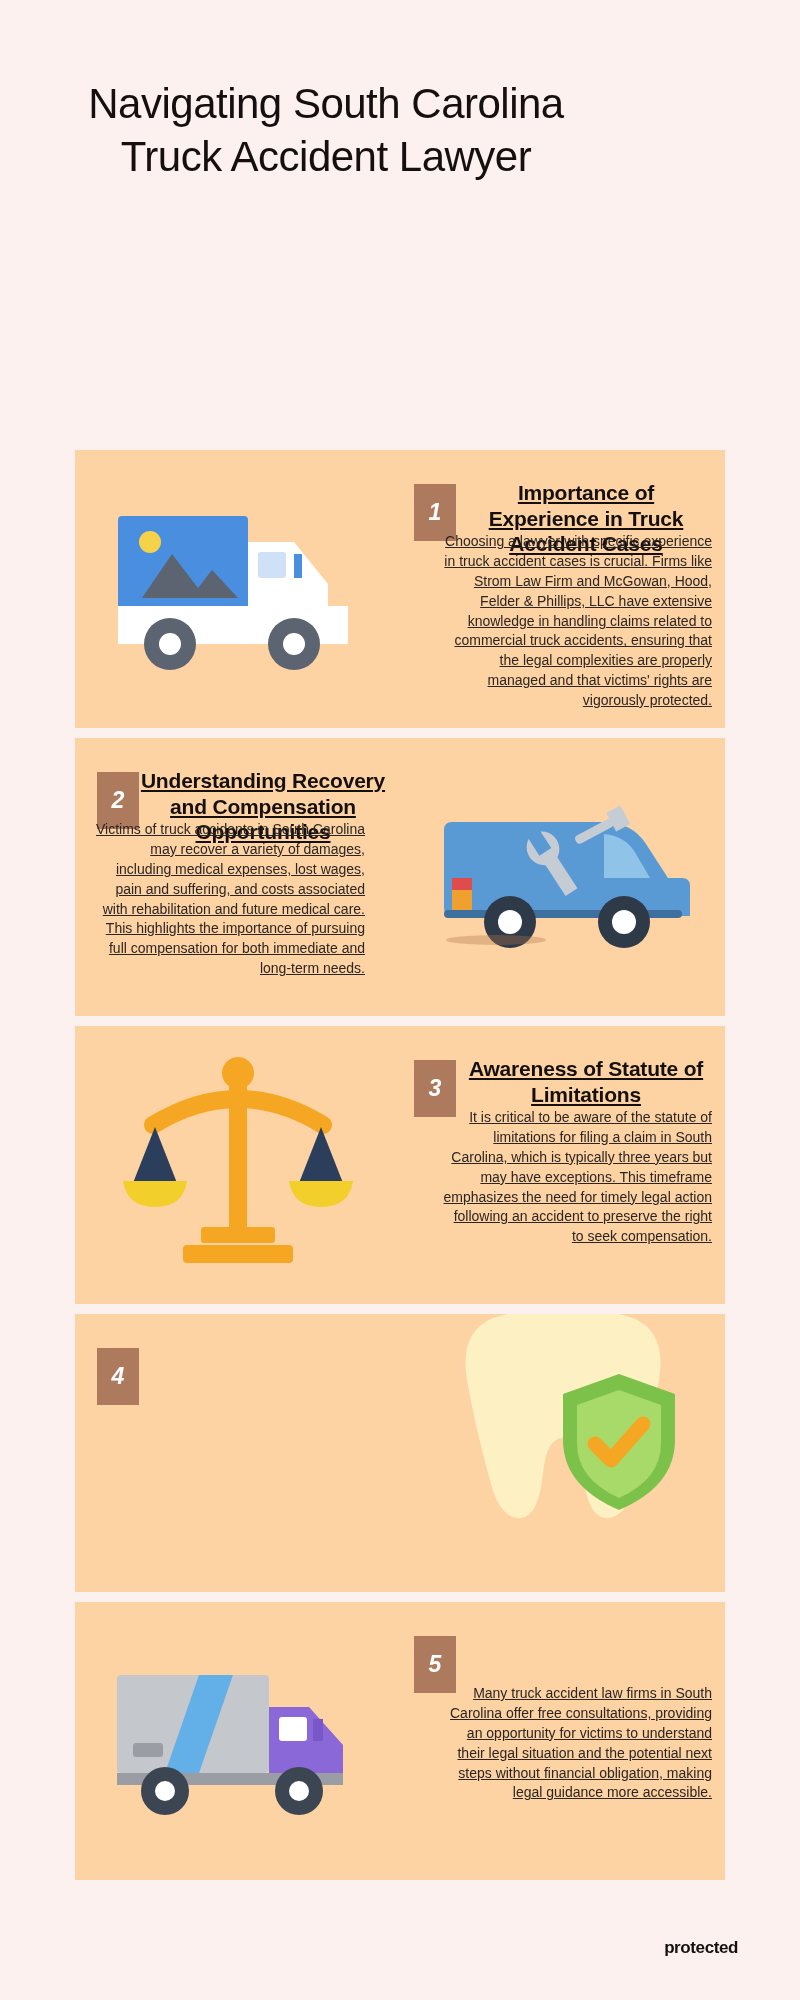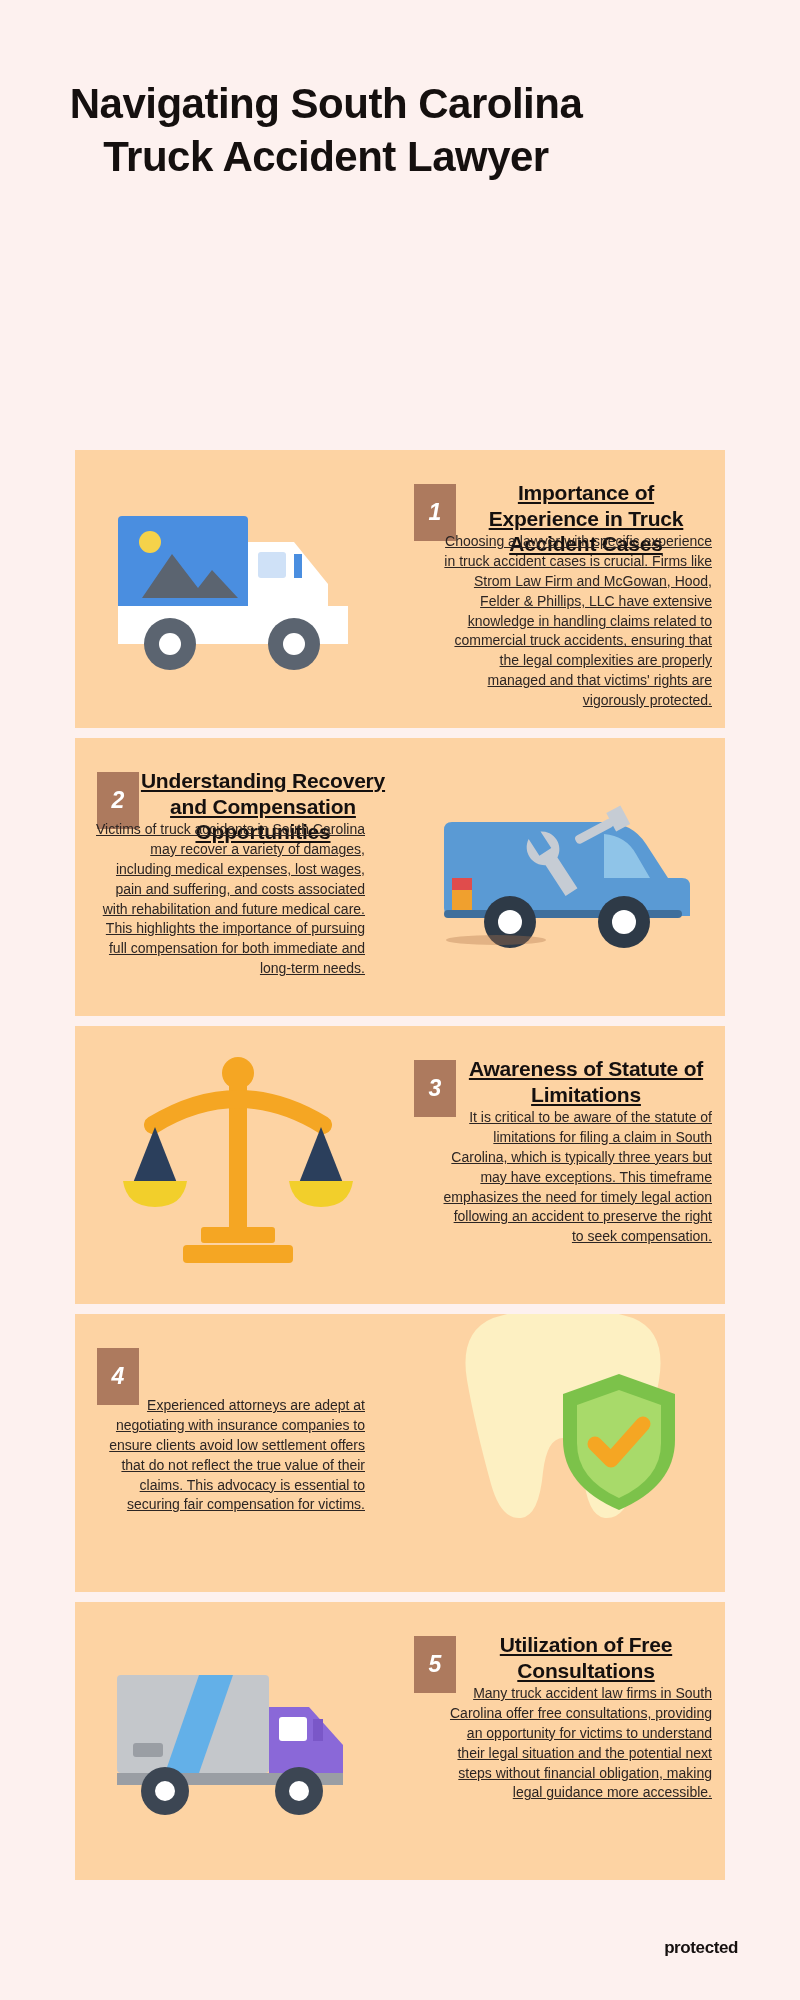--- a/index.html
+++ b/index.html
@@ -18,21 +18,21 @@
   }
 
   
   .title {
     position: absolute;
     top: 78px;
     left: 0;
     width: 652px;
     text-align: center;
     font-size: 42px;
-    font-weight: 700;
+    font-weight: 400;
     line-height: 1.26;
     letter-spacing: -0.5px;
     color: #15100f;
     padding: 0 62px;
   }
 
   
   .card {
     position: absolute;
     left: 75px;
@@ -197,21 +197,20 @@
     <div class="text-pane right">
       <div class="badge">3</div>
       <div class="headline">Awareness of Statute of Limitations</div>
       <p class="body">It is critical to be aware of the statute of limitations for filing a claim in South Carolina, which is typically three years but may have exceptions. This timeframe emphasizes the need for timely legal action following an accident to preserve the right to seek compensation.</p>
     </div>
   </section>
 
   <section class="card c4">
     <div class="text-pane left">
       <div class="badge">4</div>
-      <p class="body">Experienced attorneys are adept at negotiating with insurance companies to ensure clients avoid low settlement offers that do not reflect the true value of their claims. This advocacy is essential to securing fair compensation for victims.</p>
     </div>
     <div class="art-pane">
       <svg width="280" height="290" viewBox="0 0 280 290">
         <path d="M70 10 q70 -22 140 0 q34 14 26 62 q-8 46 -24 104 q-10 36 -30 34 q-18 -2 -22 -46 q-4 -34 -20 -34 q-16 0 -20 34 q-4 44 -22 46 q-20 2 -30 -34 q-16 -58 -24 -104 q-8 -48 26 -62z" fill="#fdf0c2"></path>
         <path d="M196 66 l56 20 v46 q0 46 -56 70 q-56 -24 -56 -70 V86z" fill="#7cc24a"></path>
         <path d="M196 82 l42 15 v38 q0 36 -42 55 q-42 -19 -42 -55 V97z" fill="#a8da6a"></path>
         <path d="M172 136 l16 16 32 -36" stroke="#f5a623" stroke-width="15" fill="none" stroke-linecap="round" stroke-linejoin="round"></path>
       </svg>
     </div>
   </section>
@@ -227,20 +226,19 @@
         <rect x="210" y="68" width="10" height="22" fill="#7a57c8"></rect>
         <rect x="14" y="122" width="226" height="12" fill="#9a9ea4"></rect>
         <circle cx="62" cy="140" r="24" fill="#3c4653"></circle>
         <circle cx="62" cy="140" r="10" fill="#ffffff"></circle>
         <circle cx="196" cy="140" r="24" fill="#3c4653"></circle>
         <circle cx="196" cy="140" r="10" fill="#ffffff"></circle>
       </svg>
     </div>
     <div class="text-pane right">
       <div class="badge">5</div>
-      <div class="headline">Utilization of Free Consultations</div>
       <p class="body">Many truck accident law firms in South Carolina offer free consultations, providing an opportunity for victims to understand their legal situation and the potential next steps without financial obligation, making legal guidance more accessible.</p>
     </div>
   </section>
 
   <div class="watermark">protected</div>
 
 </div>
 
 </body></html>

